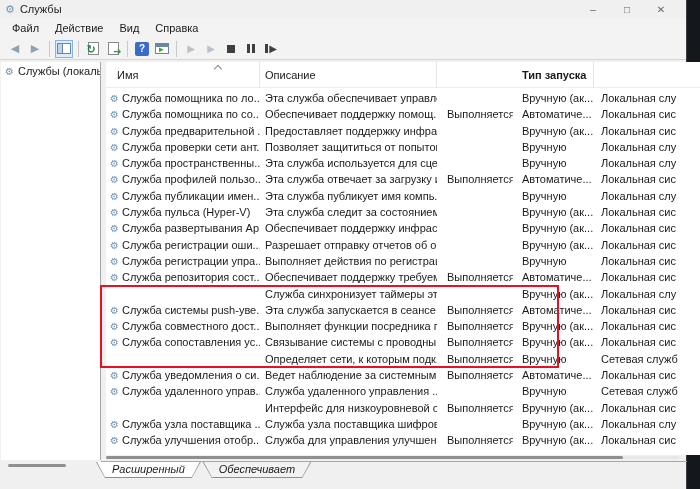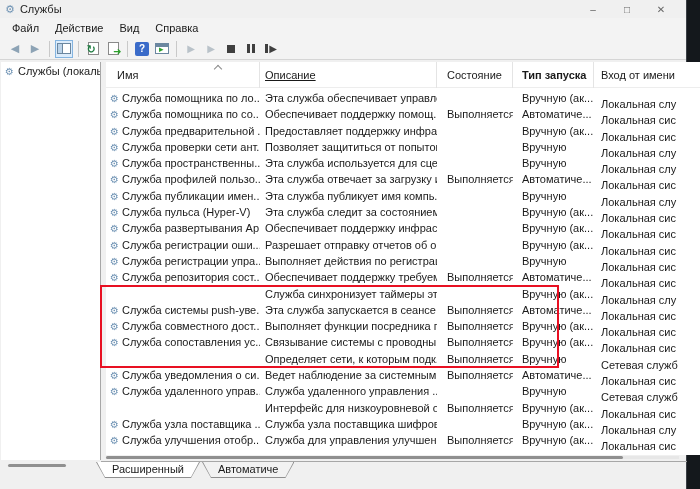--- a/index.html
+++ b/index.html
@@ -45,40 +45,40 @@
   .sidebar { position:absolute; left:1px; top:62px; width:100px; height:398px; background:#fff; border-right:1px solid #a7a7a7; overflow:hidden; }
   .side-item { display:flex; align-items:center; padding:3px 2px 3px 4px; white-space:nowrap; }
   .side-gear { color:#6f93b4; font-size:10px; margin-right:4px; }
   .side-hscroll { position:absolute; left:8px; top:464px; width:58px; height:3px; background:#909090; border-radius:2px; }
   
   .pane { position:absolute; left:106px; top:62px; width:695px; height:393px; background:#fff; overflow:hidden; }
   .vscroll-strip { position:absolute; right:0; top:0; bottom:0; width:7px; background:#f1f1f1; }
   .thead { position:absolute; left:0; top:0; right:0; height:26px; background:#fff; border-bottom:1px solid #ededed; }
   .th { position:absolute; top:0; height:26px; display:flex; align-items:center; color:#1a1a1a; border-right:1px solid #e4e4e4; }
   .th-name    { left:0;    width:154px; padding-left:11px; }
-  .th-desc    { left:154px; width:177px; padding-left:5px;text-decoration:underline; }
+  .th-desc    { left:154px; width:177px; padding-left:5px; }
   .th-status  { left:331px; width:76px;  padding-left:10px; }
   .th-startup { left:407px; width:81px;  padding-left:9px;font-weight:bold; }
   .th-logon   { left:488px; width:93px;  padding-left:7px; border-right:none; }
   .sort-chevron { position:absolute; left:109px; top:4px; width:6px; height:6px; border-left:1px solid #8a8a8a; border-top:1px solid #8a8a8a; transform:rotate(45deg); }
   .rows { position:absolute; left:0; top:28px; right:0; bottom:0; }
   .row { height:16.3px; position:relative; white-space:nowrap; }
   .cell { position:absolute; top:0; height:16.3px; line-height:16.3px; overflow:hidden; white-space:nowrap; }
   .c-name    { left:0;    width:154px; padding-left:4px; }
   .c-name .gear { color:#6f93b4; font-size:10px; margin-right:3px; }
   .c-desc    { left:154px; width:177px; padding-left:5px; }
   .c-status  { left:331px; width:76px;  padding-left:10px;text-align:center; }
   .c-startup { left:407px; width:81px;  padding-left:9px; }
-  .c-logon   { left:488px; width:93px;  padding-left:7px;margin-top:6px; }
+  .c-logon   { left:488px; width:93px;  padding-left:7px; }
   
   .pane-hscroll-track { position:absolute; left:106px; top:456px; width:573px; height:3px; background:#e7e7e7; }
   .pane-hscroll { position:absolute; left:106px; top:456px; width:517px; height:3px; background:#8f8f8f; border-radius:2px; }
   .pane-frame-bottom { position:absolute; left:101px; top:461px; width:586px; height:1px; background:#a7a7a7; }
   
-  .tabs { position:absolute; left:96px; top:462px; height:16px; display:flex; }
+  .tabs { position:absolute; left:96px; top:462px; height:16px; display:flex;font-style:italic; }
   .tab { position:relative; height:16px; margin-right:2px; }
   .tab-outer { position:absolute; inset:0; background:#8f8f8f; clip-path:polygon(0 0,100% 0,calc(100% - 9px) 100%,9px 100%); }
   .tab-inner { position:absolute; inset:0 1px 1px 1px; clip-path:polygon(0 0,100% 0,calc(100% - 8px) 100%,8px 100%); }
   .tab-active .tab-inner { background:#ffffff; }
   .tab-idle .tab-inner { background:#f2f2f2; }
   .tab-label { position:relative; display:block; padding:1px 16px 0 16px; z-index:2; }
   
   .red-rect { position:absolute; left:100px; top:285px; width:459px; height:83px; border:2px solid #e81022; z-index:40; pointer-events:none; }
 </style>
 </head>
@@ -156,23 +156,21 @@
       <span>Службы (локальн</span>
     </div>
   </div>
   <div class="side-hscroll"></div>
 
   <div class="pane">
     <div class="thead">
       <div class="th th-name">Имя</div>
       <div class="sort-chevron"></div>
       <div class="th th-desc">Описание</div>
-      <div class="th th-status">Состояние</div>
       <div class="th th-startup">Тип запуска</div>
-      <div class="th th-logon">Вход от имени</div>
     </div>
     <div class="rows">
 
     <div class="row">
         <div class="cell c-name"><span class="gear">⚙</span><span>Служба помощника по ло...</span></div>
         <div class="cell c-desc">Эта служба обеспечивает управле...</div>
         <div class="cell c-status"></div>
         <div class="cell c-startup">Вручную (ак...</div>
         <div class="cell c-logon">Локальная слу</div>
       </div>
@@ -330,19 +328,19 @@
 
   <div class="tabs">
     <div class="tab tab-active">
       <span class="tab-outer"></span>
         <span class="tab-inner"></span>
       <span class="tab-label">Расширенный</span>
     </div>
     <div class="tab tab-idle">
       <span class="tab-outer"></span>
         <span class="tab-inner"></span>
-      <span class="tab-label">Автоматиче</span>
+      <span class="tab-label">Обеспечивает</span>
     </div>
   </div>
 
   <div class="red-rect"></div>
 
 </div>
 
 </body></html>

